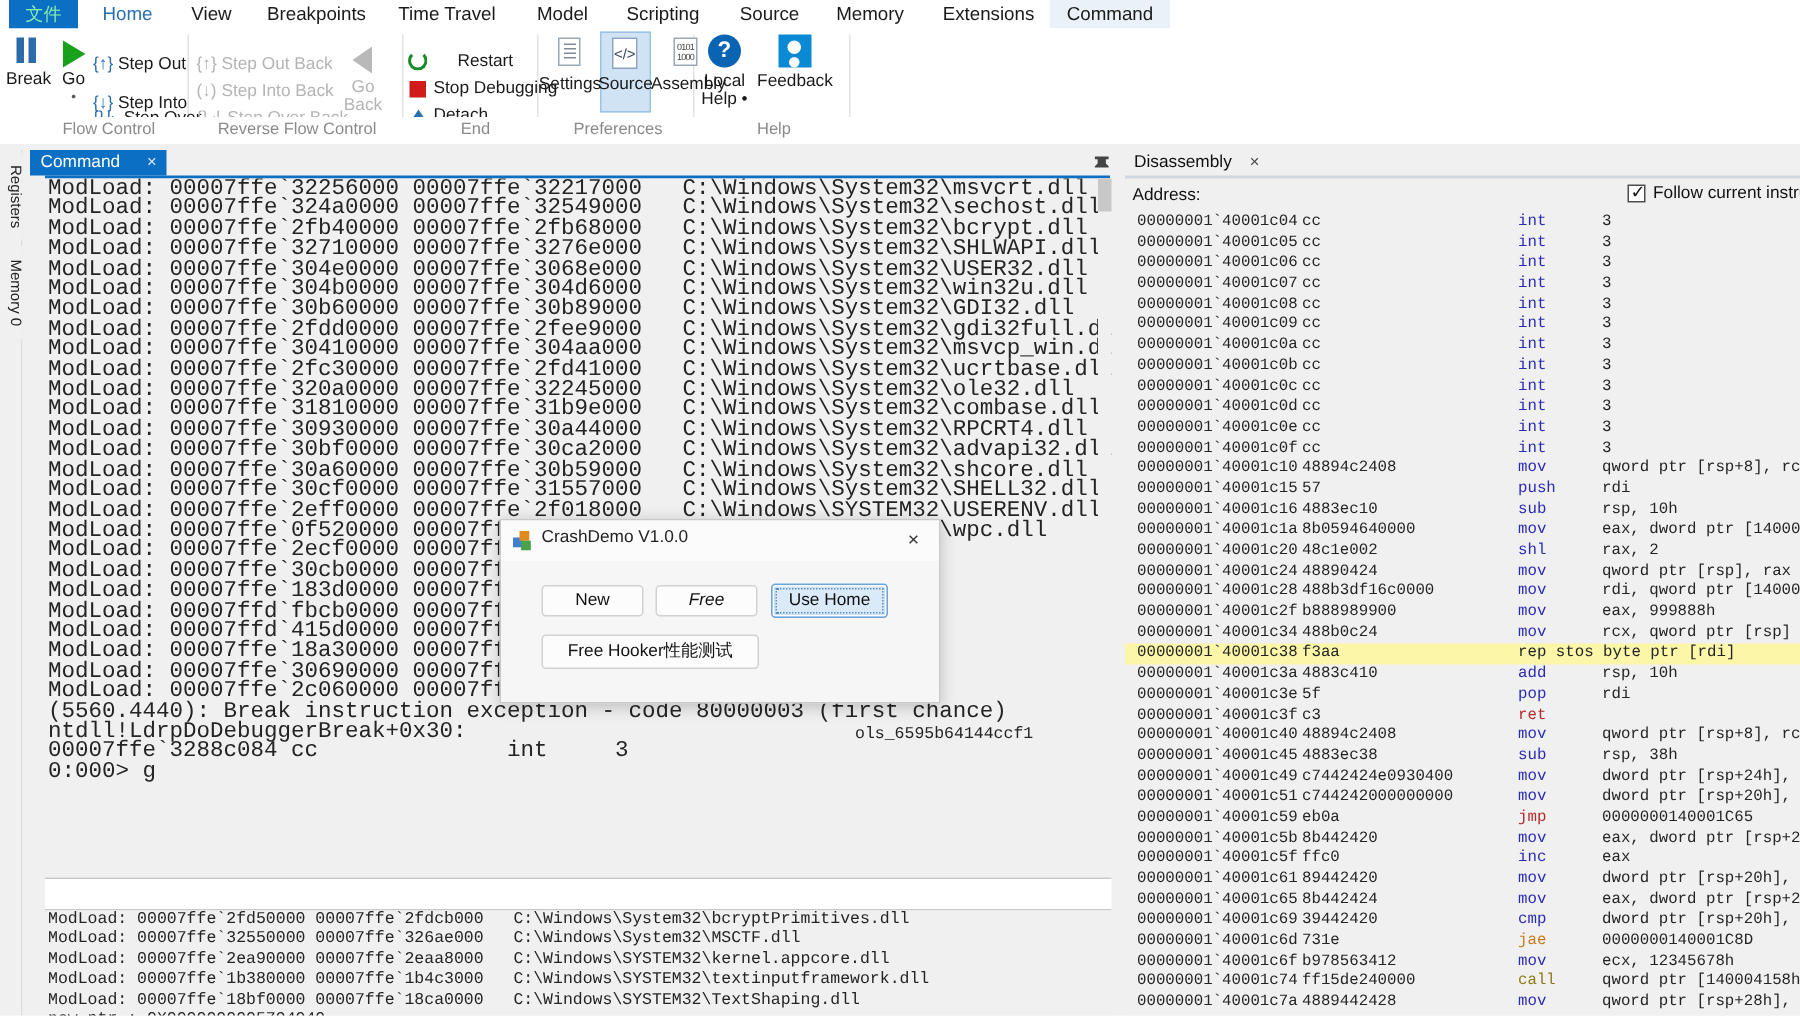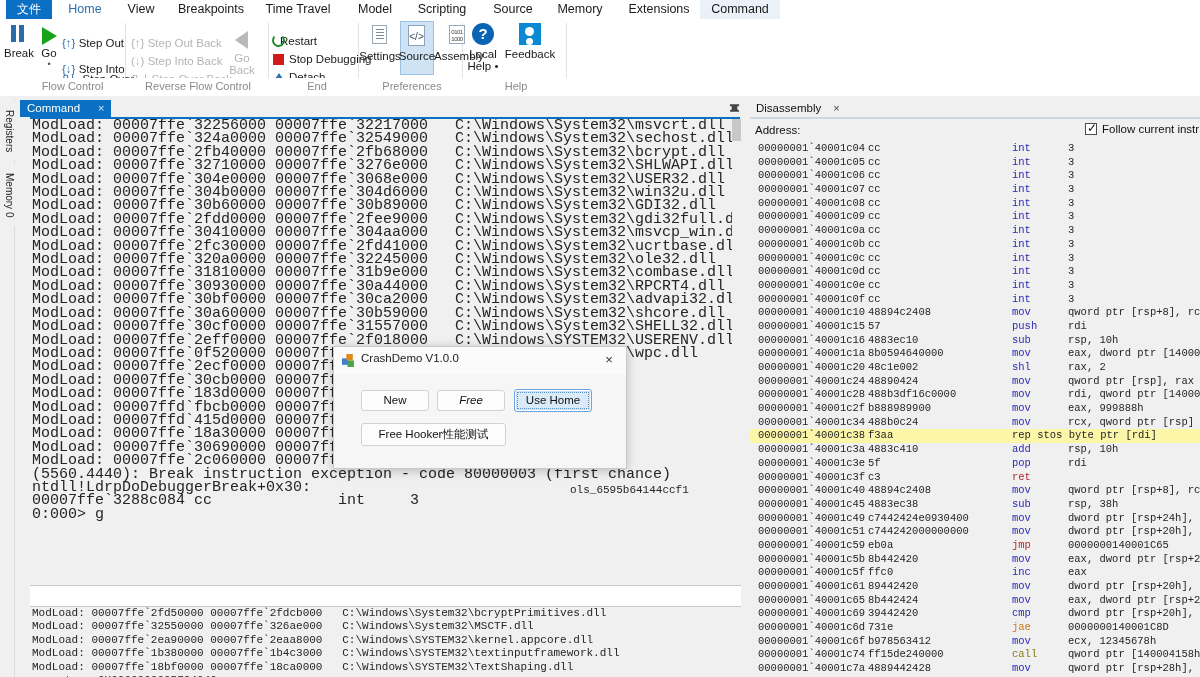--- a/index.html
+++ b/index.html
@@ -15,21 +15,21 @@
   #app { position: relative; width: 1200px; height: 677px; background:#f0f0f0; }
 
   
   .ribbon { position:absolute; left:0; top:0; width:1200px; height:96px; background:#ffffff; }
   .ribbon-tabs { position:relative; height:19px; background:#ffffff; }
   .rtab {
     position:absolute; top:0; height:19px; line-height:19px;
     font-size:12.5px; color:#1a1a1a; text-align:center; cursor:default;
     padding:0 6px; white-space:nowrap;
   }
-  .rtab.file { background:#0b6fc4; color:#ffffff; font-size:12px; }
+  .rtab.file { background:#0b6fc4; color:#86efac; font-size:12px; }
   .rtab.active-home { color:#2a6fae; }
   .rtab.selected { background:#eaf1f8; color:#1a1a1a; }
 
   .ribbon-body { position:absolute; left:0; top:19px; width:1200px; height:59px; background:#ffffff; }
   .ribbon-labels { position:absolute; left:0; top:78px; width:1200px; height:18px; background:#ffffff; }
   .grp-label {
     position:absolute; top:0; height:17px; line-height:17px;
     font-size:11px; color:#8a8a8a; text-align:center; white-space:nowrap;
   }
   .grp-sep { position:absolute; top:4px; width:1px; height:70px; background:#e2e2e2; }
@@ -213,21 +213,21 @@
       <div class="cmd-item dim" style="left:131px;top:53px;">
         <span>{}↲</span>
         <span>Step Over Back</span>
       </div>
       <div class="big-btn dim" style="left:222px;top:5px;width:40px;">
         <div class="glyph back-tri" style="left:13px;top:7px;"></div>
         <div style="position:absolute;left:0;top:28px;width:40px;">Go</div>
         <div style="position:absolute;left:0;top:40px;width:40px;">Back</div>
       </div>
 
-      <div class="cmd-item" style="left:272px;top:15px;padding-left:8px;">
+      <div class="cmd-item" style="left:272px;top:15px;padding-left:33px;">
         <div class="glyph restart-ic" style="left:0;top:0;"></div>
         <span>Restart</span>
       </div>
       <div class="cmd-item" style="left:272px;top:33px;padding-left:17px;">
         <div class="glyph sq-red" style="left:1px;top:2px;"></div>
         <span>Stop Debugging</span>
       </div>
       <div class="cmd-item" style="left:272px;top:51px;padding-left:17px;">
         <div class="glyph detach-ic" style="left:1px;top:3px;"></div>
         <span>Detach</span>

